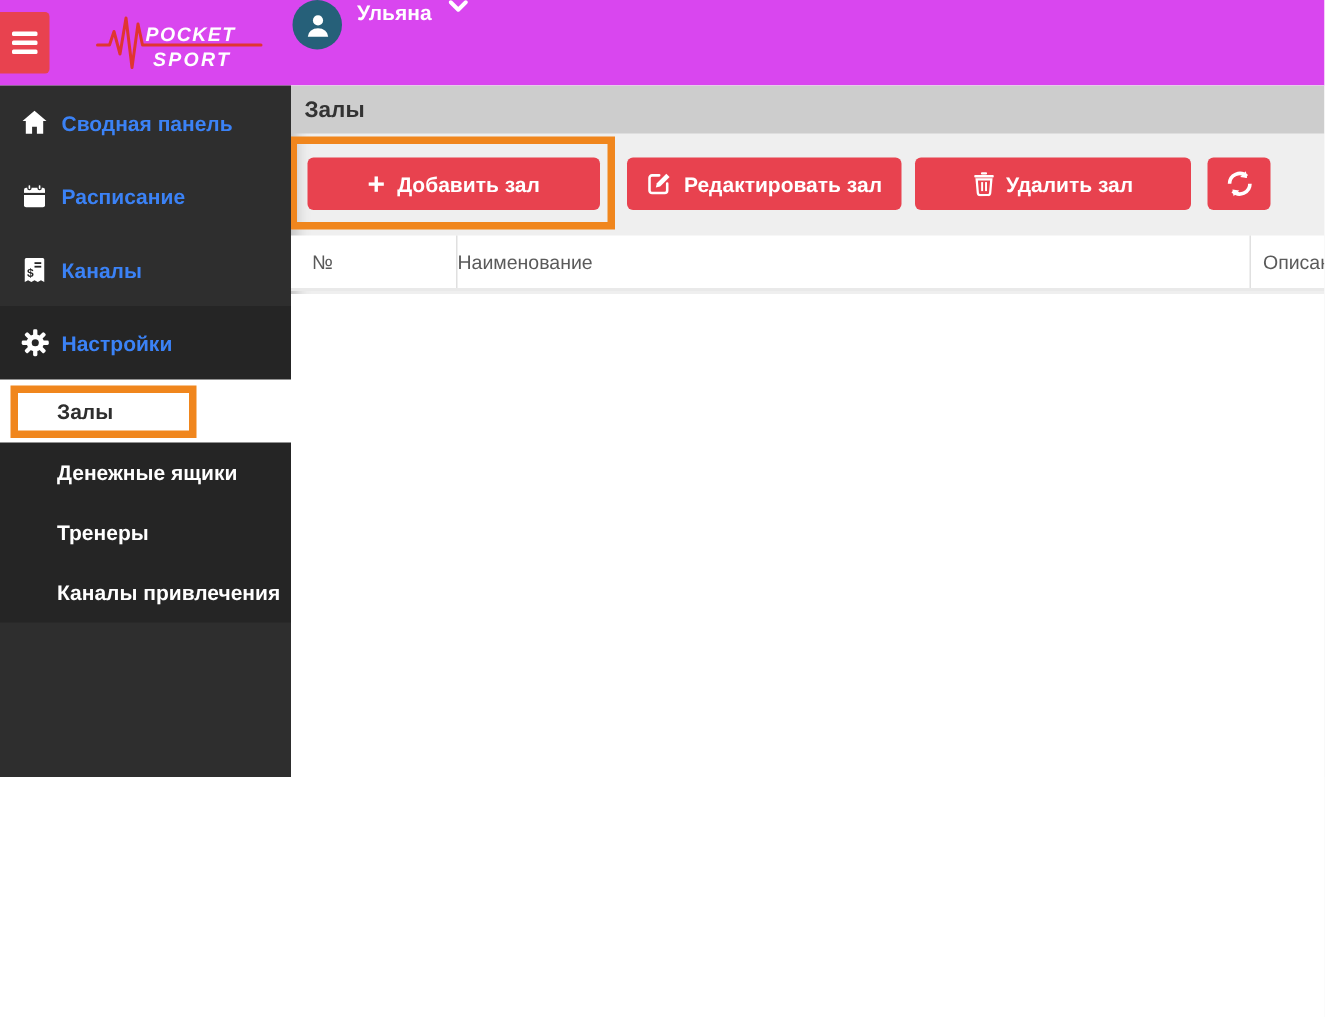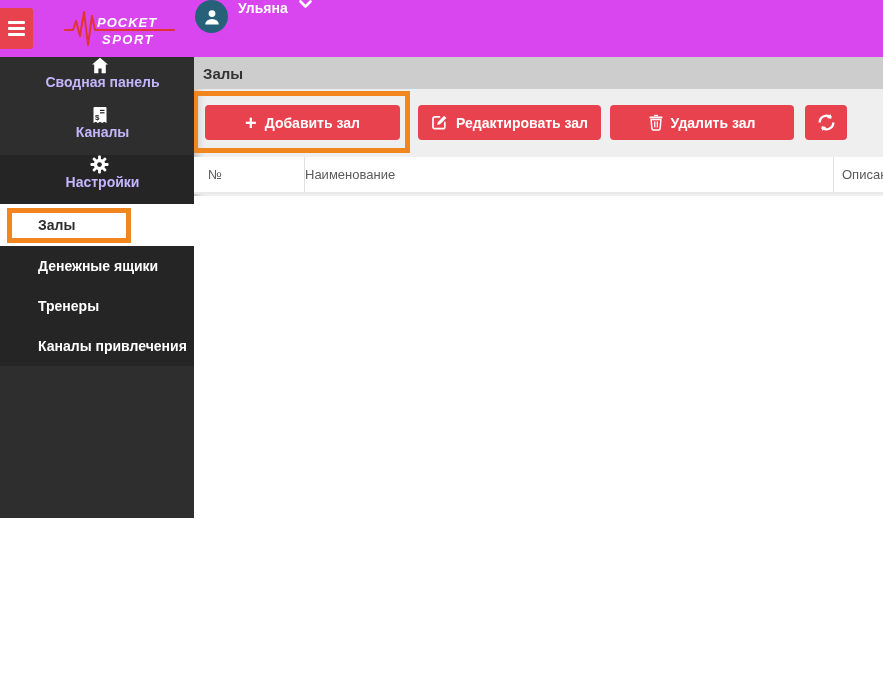--- a/index.html
+++ b/index.html
@@ -13,22 +13,22 @@
                border:none; border-radius:0 3px 3px 0; cursor:pointer; display:flex; align-items:center; justify-content:center; }
   .hamburger-icon i { display:block; width:17px; height:3px; background:#fff; border-radius:1px; margin:3px 0; }
   .logo { position:absolute; left:64px; top:7px; width:112px; height:44px; cursor:pointer; }
   .user-menu { position:absolute; left:195px; top:0; height:57px; display:flex; align-items:flex-start; cursor:pointer; }
   .avatar { width:33px; height:33px; border-radius:50%; background:#266079; display:flex; align-items:center; justify-content:center; }
   .user-name { margin-left:10px; color:#fff; font-weight:bold; font-size:14px; }
   .user-chevron { margin-left:11px; display:flex; }
 
   
   .sidebar { position:absolute; left:0; top:57px; width:194px; height:461px; background:#2e2e2e; }
-  .nav-item { height:49px; display:flex; align-items:center; padding-left:11px; color:#c4b5fd;
-              font-weight:bold; font-size:14px; cursor:pointer;flex-direction:column; }
+  .nav-item { height:49px; display:flex; align-items:center; padding-left:11px; color:#3b82f6;
+              font-weight:bold; font-size:14px; cursor:pointer; }
   .nav-ico { width:24px; display:flex; justify-content:center; margin-right:6px; }
   .settings-block { background:#252525; }
   .subnav-item { position:relative; height:40px; display:flex; align-items:center; padding-left:38px;
                  color:#fff; font-weight:bold; font-size:14px; cursor:pointer; }
   .subnav-item.active { height:42px; background:#fff; color:#2e2e2e; }
   .hl-box { position:absolute; left:7px; top:4px; width:124px; height:35px; border:5px solid #f0861d; pointer-events:none; }
 
   
   .content { position:absolute; left:194px; top:57px; width:689px; height:461px; background:#efefef;
              box-shadow: inset 12px 0 10px -9px rgba(0,0,0,0.22); overflow:hidden; }
@@ -97,20 +97,31 @@
 
       <div class="nav-item">
         <span class="nav-ico">
           <svg width="18" height="17" viewBox="0 0 18 17">
             <path d="M9 0.8 17 7.6h-2.2v8.6H10.6v-4.7H7.4v4.7H3.2V7.6H1z" fill="#fff"></path>
           </svg>
         </span>
         <span>Сводная панель</span>
       </div>
 
+      <div class="nav-item">
+        <span class="nav-ico">
+          <svg width="18" height="18" viewBox="0 0 18 18">
+            <rect x="2" y="3.2" width="14" height="13" rx="1.4" fill="#fff"></rect>
+            <rect x="2" y="6.6" width="14" height="1.4" fill="#2e2e2e"></rect>
+            <rect x="4.6" y="1" width="2" height="3.4" rx="0.9" fill="#fff" stroke="#2e2e2e" stroke-width="0.9"></rect>
+            <rect x="11.4" y="1" width="2" height="3.4" rx="0.9" fill="#fff" stroke="#2e2e2e" stroke-width="0.9"></rect>
+          </svg>
+        </span>
+        <span>Расписание</span>
+      </div>
 
       <div class="nav-item">
         <span class="nav-ico">
           <svg width="16" height="18" viewBox="0 0 16 18">
             <path d="M2.5 1h11a1 1 0 0 1 1 1v15l-2.2-1.2-2.1 1.2-2.2-1.2-2.1 1.2-2.2-1.2L1.5 17V2a1 1 0 0 1 1-1z" fill="#fff"></path>
             <rect x="8" y="3.8" width="4.5" height="1.2" fill="#252525"></rect>
             <rect x="8" y="6.2" width="4.5" height="1.2" fill="#252525"></rect>
             <text x="3" y="13.5" font-size="8" font-weight="bold" fill="#252525">$</text>
           </svg>
         </span>

